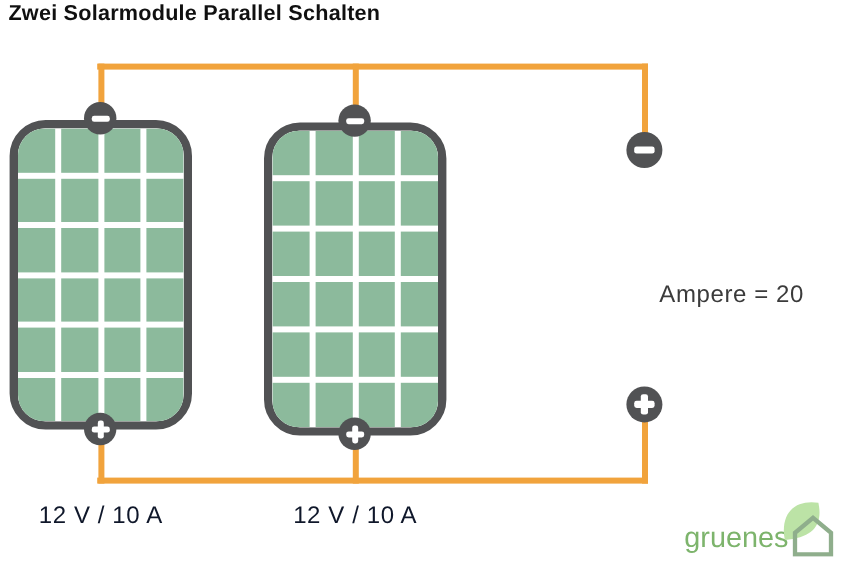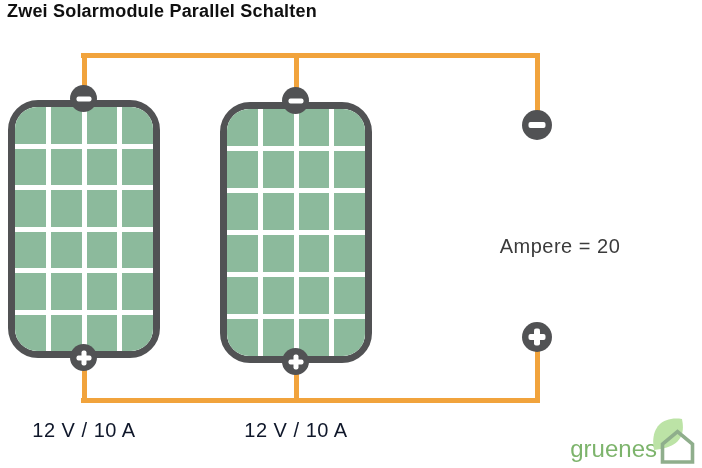--- a/index.html
+++ b/index.html
@@ -58,21 +58,21 @@
   .t-plus-1  { left:70px;  top:344px; }
   .t-plus-2  { left:282px; top:348px; }
   .t-minus-right { left:522px; top:110px; }
   .t-plus-right  { left:522px; top:322px; }
   
   .value-text {
     position:absolute; font-size:20px; color:#3B3B3B; text-align:center;
     letter-spacing:0.5px;
   }
   .volt-text   { left:450px; top:192px; width:200px; }
-  .ampere-text { left:450px; top:235px; width:220px; }
+  .ampere-text { left:450px; top:235px; width:220px;text-align:right; }
   .panel-label {
     position:absolute; top:419px; width:152px; text-align:center;
     font-size:20px; color:#0f172a; letter-spacing:0.5px;
   }
   .panel-label-1 { left:8px; }
   .panel-label-2 { left:220px; }
   
   .logo {
     position:absolute; right:2px; bottom:4px; display:flex; align-items:flex-end;
     color:#7DB46C; font-size:24px; font-weight:500; line-height:1; z-index:4;

